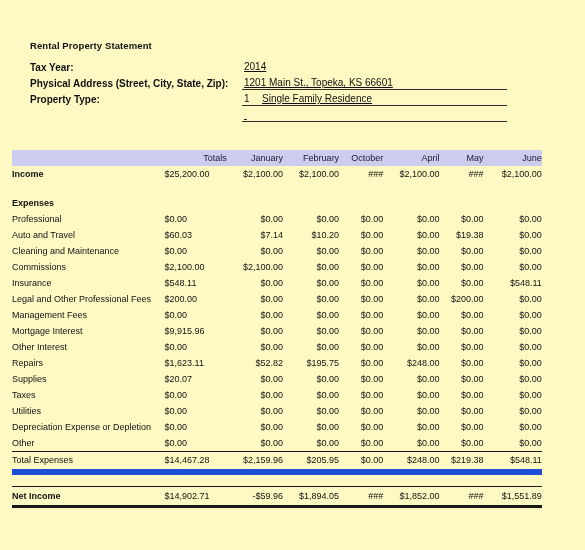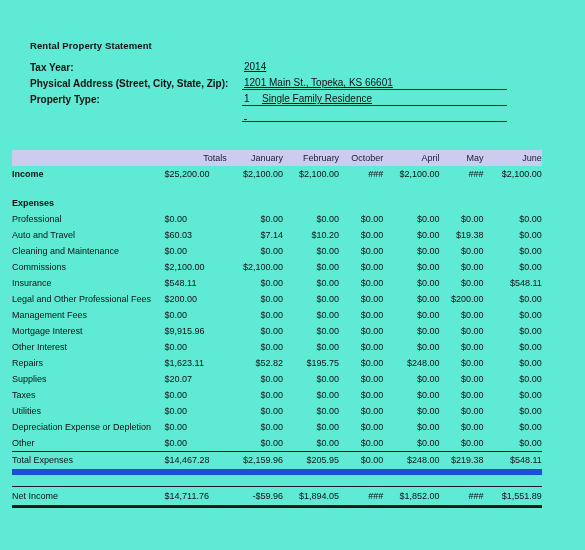--- a/index.html
+++ b/index.html
@@ -14,21 +14,21 @@
     font-family: "Liberation Sans", sans-serif;
     color: #111111;
     overflow: hidden;
   }
 
   .sheet {
     position: absolute;
     left: 0; top: 0;
     width: 585px;
     height: 550px;
-    background: #5eead4;
+    background: #fef9c3;
   }
 
   
   .info-block {
     position: absolute;
     left: 30px;
     top: 40px;
     width: 530px;
   }
   .doc-title {
@@ -138,21 +138,21 @@
   tr.gap td {
     height: 11px;
     line-height: 11px;
   }
   tr.net-income td {
     border-top: 1px solid #1a1a1a;
     border-bottom: 3px solid #1a1a1a;
     height: 18px;
     line-height: 18px;
   }
-  tr.net-income td.lbl { font-weight: normal; margin-top: 44px; }
+  tr.net-income td.lbl { font-weight: bold; margin-top: 44px; }
 </style>
 </head>
 <body>
 
 <div class="sheet">
 
   <div class="info-block">
     <div class="doc-title">Rental Property Statement</div>
 
     <div class="info-row">
@@ -403,21 +403,21 @@
           <td class="num">$548.11</td>
           <td class="num">$</td>
         </tr>
 
         <tr class="gap">
           <td colspan="9"></td>
         </tr>
 
         <tr class="net-income">
           <td class="lbl">Net Income</td>
-          <td class="tot">$14,711.76</td>
+          <td class="tot">$14,902.71</td>
           <td class="num">-$59.96</td>
           <td class="num">$1,894.05</td>
           <td class="num">###</td>
           <td class="num">$1,852.00</td>
           <td class="num">###</td>
           <td class="num">$1,551.89</td>
           <td class="num"></td>
         </tr>
       </tbody>
     </table>

